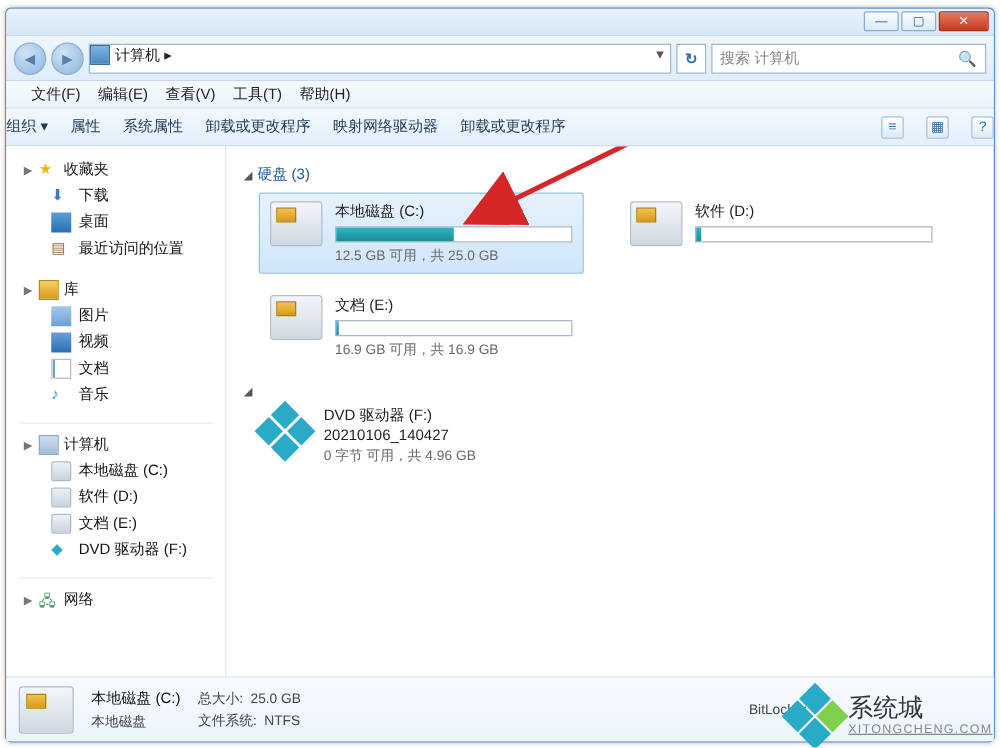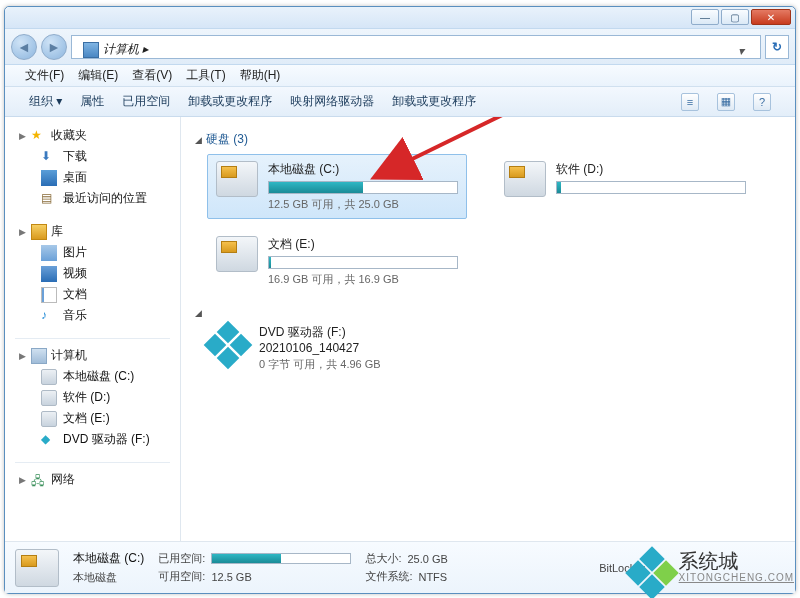--- a/index.html
+++ b/index.html
@@ -68,24 +68,23 @@
     border: 1px solid #8faccb;
     display:flex;align-items:center;justify-content:center;
     color:#5c7fa3;font-size:14px;
   }
   .addressbar {
     flex: 1;
     height: 24px;
     background: #fff;
     border: 1px solid #9ab8d6;
     display: flex;
-    align-items: flex-end;
-    padding: 0 11px;
+    align-items: flex-start;
+    padding: 0 0;
     gap: 4px;
-    font-style: italic;
   }
   .addr-icon {
     width:16px;height:16px;
     background: linear-gradient(#7fb4e3,#4a87c3);
     border:1px solid #3a6ea3;
   }
   .addr-text { flex:1; color:#222; }
   .addr-drop { width:16px;text-align:center;color:#555; }
   .addr-refresh {
     width:24px;height:24px;border:1px solid #9ab8d6;background:#fff;
@@ -107,21 +106,21 @@
     padding:0 20px; gap:14px;
     color:#222;
   }
 
   
   .toolbar {
     height: 30px;
     background: linear-gradient(#f3f8fe,#e3eef9);
     border-bottom:1px solid #c9dbed;
     display:flex;align-items:center;
-    padding:0 24px; gap:18px;
+    padding:0 0; gap:18px;
     color:#1a3a5a;
   }
   .toolbar .spacer{flex:1;}
   .tb-icon{width:18px;height:18px;border:1px solid #a7c2dd;border-radius:2px;background:linear-gradient(#fff,#dfeaf5);display:flex;align-items:center;justify-content:center;color:#3a6ea3;font-size:11px;}
 
   
   .body {
     flex:1; display:flex; min-height:0;
   }
 
@@ -218,21 +217,21 @@
   .dp-row{display:flex;gap:6px;align-items:center;}
   .dp-bar{width:140px;height:11px;border:1px solid #a7b7c7;background:#fff;position:relative;}
   .dp-bar-fill{position:absolute;left:0;top:0;bottom:0;background:linear-gradient(#2fb7c4,#1a8b97);}
 
   
   .arrow-overlay{position:absolute;pointer-events:none;left:0;top:0;}
 
   
   .watermark{
     position:absolute;right:6px;bottom:4px;
-    display:flex;gap:6px;
+    display:flex;align-items:center;gap:6px;
     color:#555;font-size:11px;pointer-events:none;
   }
   .wm-logo{position:relative;width:44px;height:44px;}
   .wm-d{position:absolute;width:18px;height:18px;background:#29abc8;transform:rotate(45deg);}
   .wm-text{display:flex;flex-direction:column;line-height:1.1;}
   .wm-text .cn{font-size:20px;color:#333;font-weight:500;}
   .wm-text .en{font-size:10px;color:#888;letter-spacing:1px;text-decoration:underline;}
 </style>
 </head>
 <body>
@@ -247,34 +246,38 @@
 
   <div class="navrow">
     <div class="nav-back">◄</div>
     <div class="nav-fwd">►</div>
     <div class="addressbar">
       <span class="addr-icon"></span>
       <span class="addr-text">计算机 ▸</span>
       <span class="addr-drop">▾</span>
     </div>
     <div class="addr-refresh">↻</div>
+    <div class="searchbox">
+      <span>搜索 计算机</span>
+      <span>🔍</span>
+    </div>
   </div>
 
   <div class="menubar">
     <span>文件(F)</span>
     <span>编辑(E)</span>
     <span>查看(V)</span>
     <span>工具(T)</span>
     <span>帮助(H)</span>
   </div>
 
   <div class="toolbar">
     <span>组织 ▾</span>
     <span>属性</span>
-    <span>已用空间</span>
+    <span>系统属性</span>
     <span>卸载或更改程序</span>
     <span>映射网络驱动器</span>
     <span>卸载或更改程序</span>
     <span class="spacer"></span>
     <span class="tb-icon">≡</span>
     <span class="tb-icon">▦</span>
     <span class="tb-icon">?</span>
   </div>
 
   <div class="body">
@@ -431,32 +434,20 @@
   </div>
 
   <div class="detailspane">
     <div class="dp-icon"></div>
     <div class="dp-col">
       <span class="dp-title">本地磁盘 (C:)</span>
       <span>本地磁盘</span>
     </div>
     <div class="dp-col">
       <div class="dp-row">
-        <span>已用空间:</span>
-        <div class="dp-bar">
-            <div class="dp-bar-fill" id="dpfill" style="width: 50%;"></div>
-          </div>
-      </div>
-      <div class="dp-row">
-        <span>可用空间:</span>
-        <span>12.5 GB</span>
-      </div>
-    </div>
-    <div class="dp-col">
-      <div class="dp-row">
         <span>总大小:</span>
         <span>25.0 GB</span>
       </div>
       <div class="dp-row">
         <span>文件系统:</span>
         <span>NTFS</span>
       </div>
     </div>
     <div class="dp-col" style="margin-left:auto;margin-right:140px;">
       <span>BitLocker</span>

